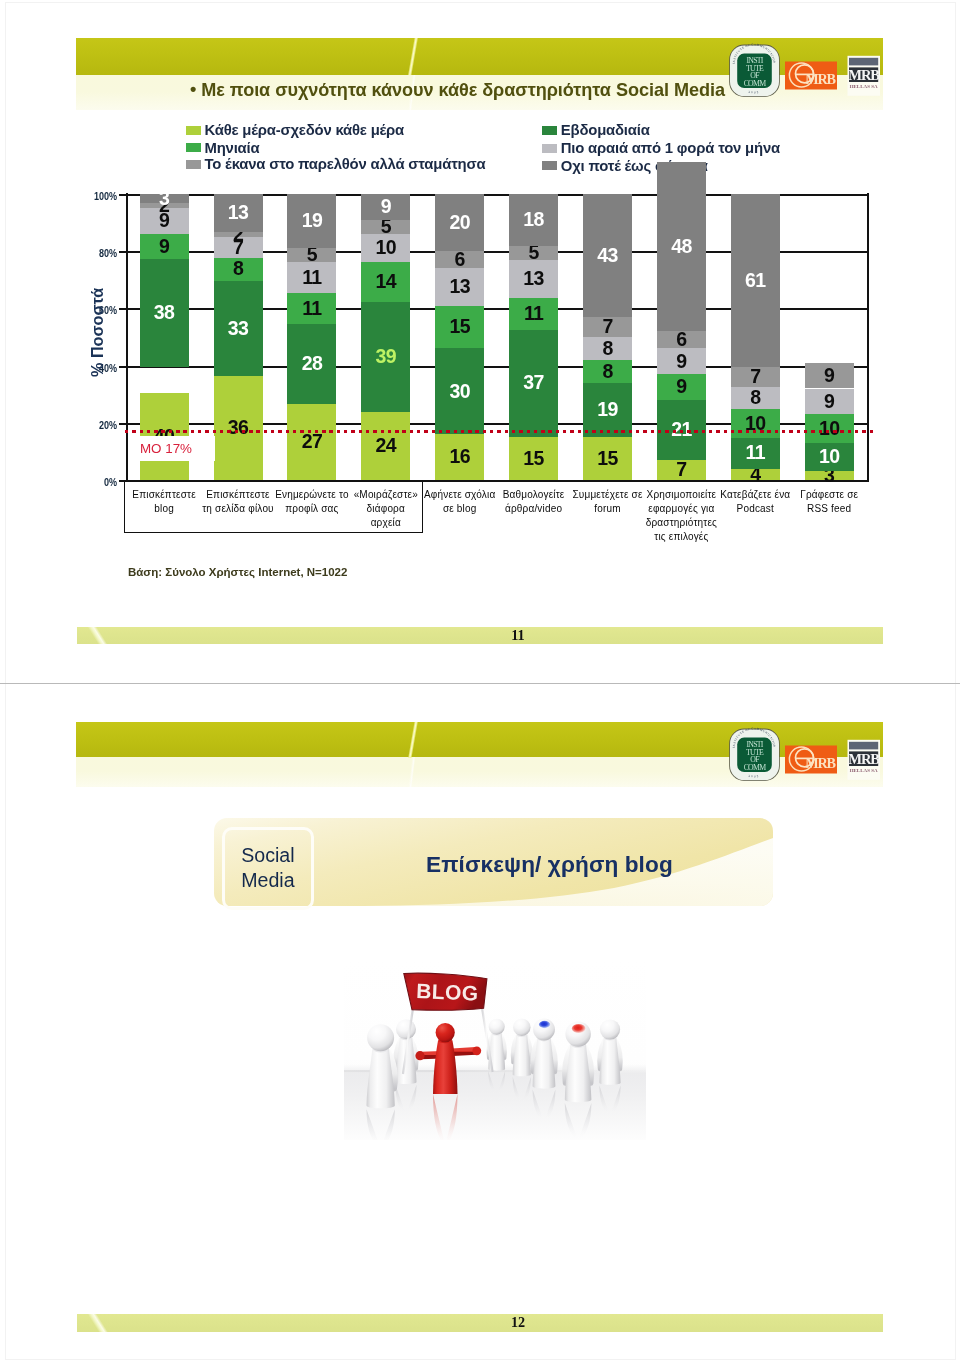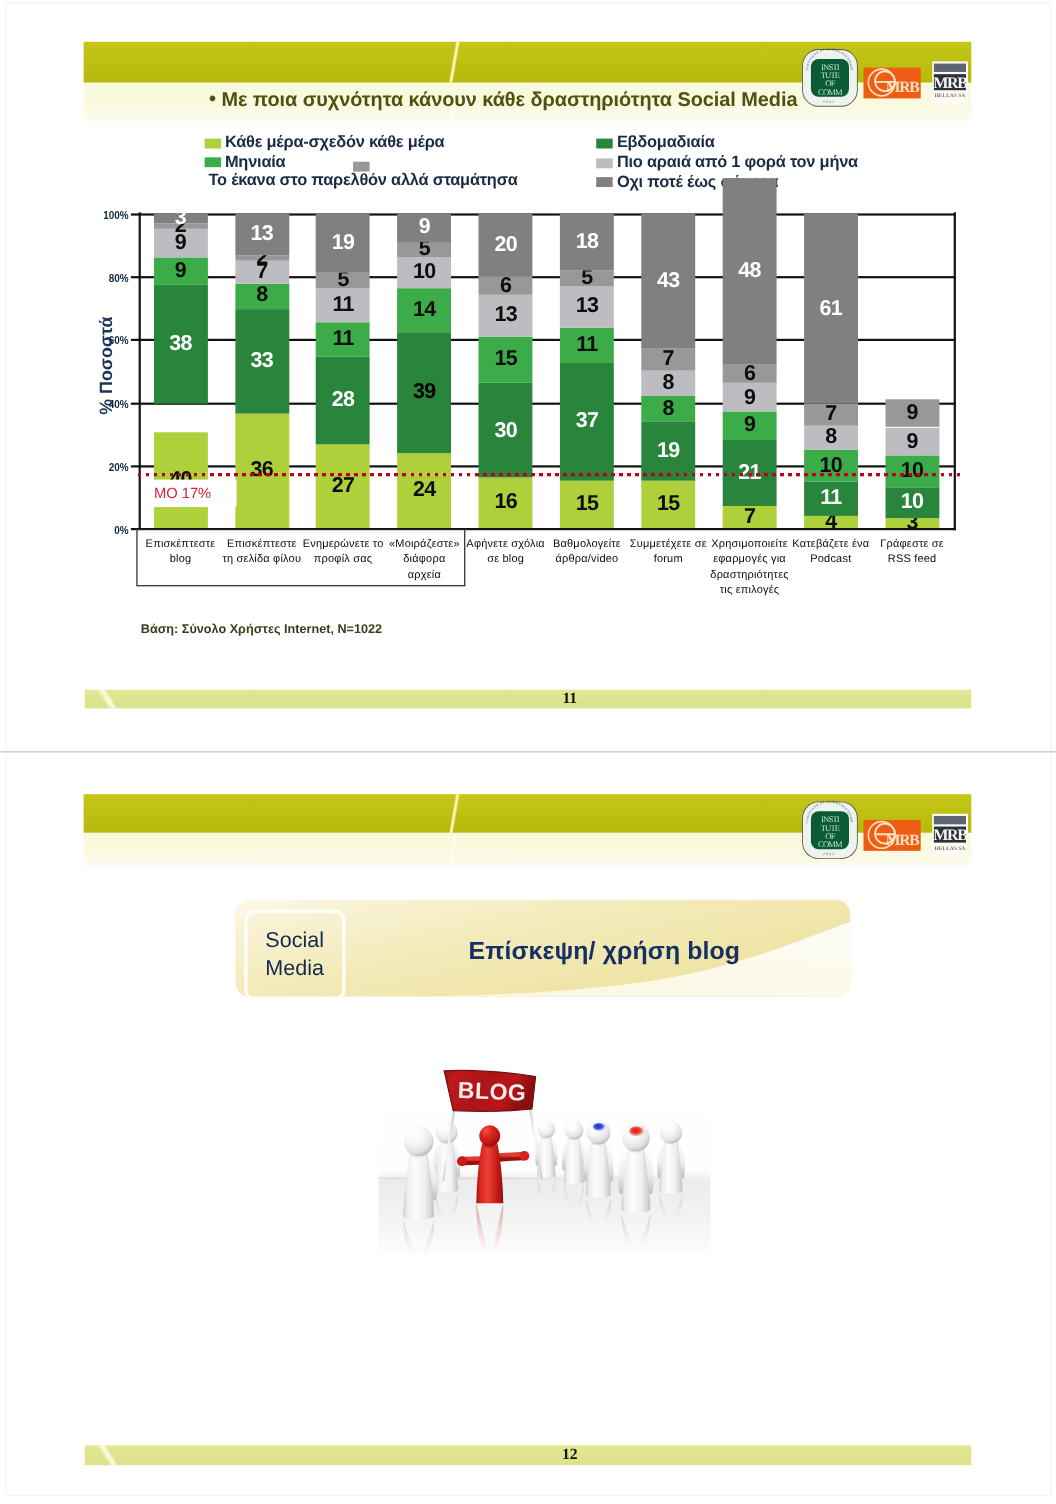--- a/index.html
+++ b/index.html
@@ -137,21 +137,21 @@
   </div>
   <div class="legend">
       <div class="lg-item" style="left: 0px; top: 0px;">
         <span class="lg-sw" style="background:#aed03a"></span>
         <span class="lg-tx">Κάθε μέρα-σχεδόν κάθε μέρα</span>
       </div>
       <div class="lg-item" style="left: 0px; top: 17.9px;">
         <span class="lg-sw" style="background:#3cac48"></span>
         <span class="lg-tx">Μηνιαία</span>
       </div>
-      <div class="lg-item" style="left: 0px; top: 23px; flex-direction: column;">
+      <div class="lg-item" style="left: 0px; top: 34px;">
         <span class="lg-sw" style="background:#989898"></span>
         <span class="lg-tx">Το έκανα στο παρελθόν αλλά σταμάτησα</span>
       </div>
       <div class="lg-item" style="left: 356.3px; top: 0px;">
         <span class="lg-sw" style="background:#2a853c"></span>
         <span class="lg-tx">Εβδομαδιαία</span>
       </div>
       <div class="lg-item" style="left: 356.3px; top: 18px;">
         <span class="lg-sw" style="background:#bcbcc1"></span>
         <span class="lg-tx">Πιο αραιά από 1 φορά τον μήνα</span>
@@ -241,21 +241,21 @@
         </div>
         <div class="seg" style="bottom:232.1980198019802px;height:53.801980198019805px;background:#808080">
           <span style="color:#ffffff">19</span>
         </div>
       </div>
       <div class="bar" style="left:361.3px;top:194px;width:49px;height:286px">
         <div class="seg" style="bottom:0px;height:67.96039603960396px;background:#aed03a">
           <span style="color:#0d0d0d">24</span>
         </div>
         <div class="seg" style="bottom:67.96039603960396px;height:110.43564356435644px;background:#2a853c">
-          <span style="color:#000000">39</span>
+          <span style="color:#bef264">39</span>
         </div>
         <div class="seg" style="bottom:178.3960396039604px;height:39.64356435643565px;background:#3cac48">
           <span style="color:#0d0d0d">14</span>
         </div>
         <div class="seg" style="bottom:218.03960396039605px;height:28.316831683168317px;background:#bcbcc1">
           <span style="color:#0d0d0d">10</span>
         </div>
         <div class="seg" style="bottom:246.35643564356437px;height:14.158415841584159px;background:#989898">
           <span style="color:#0d0d0d">5</span>
         </div>

